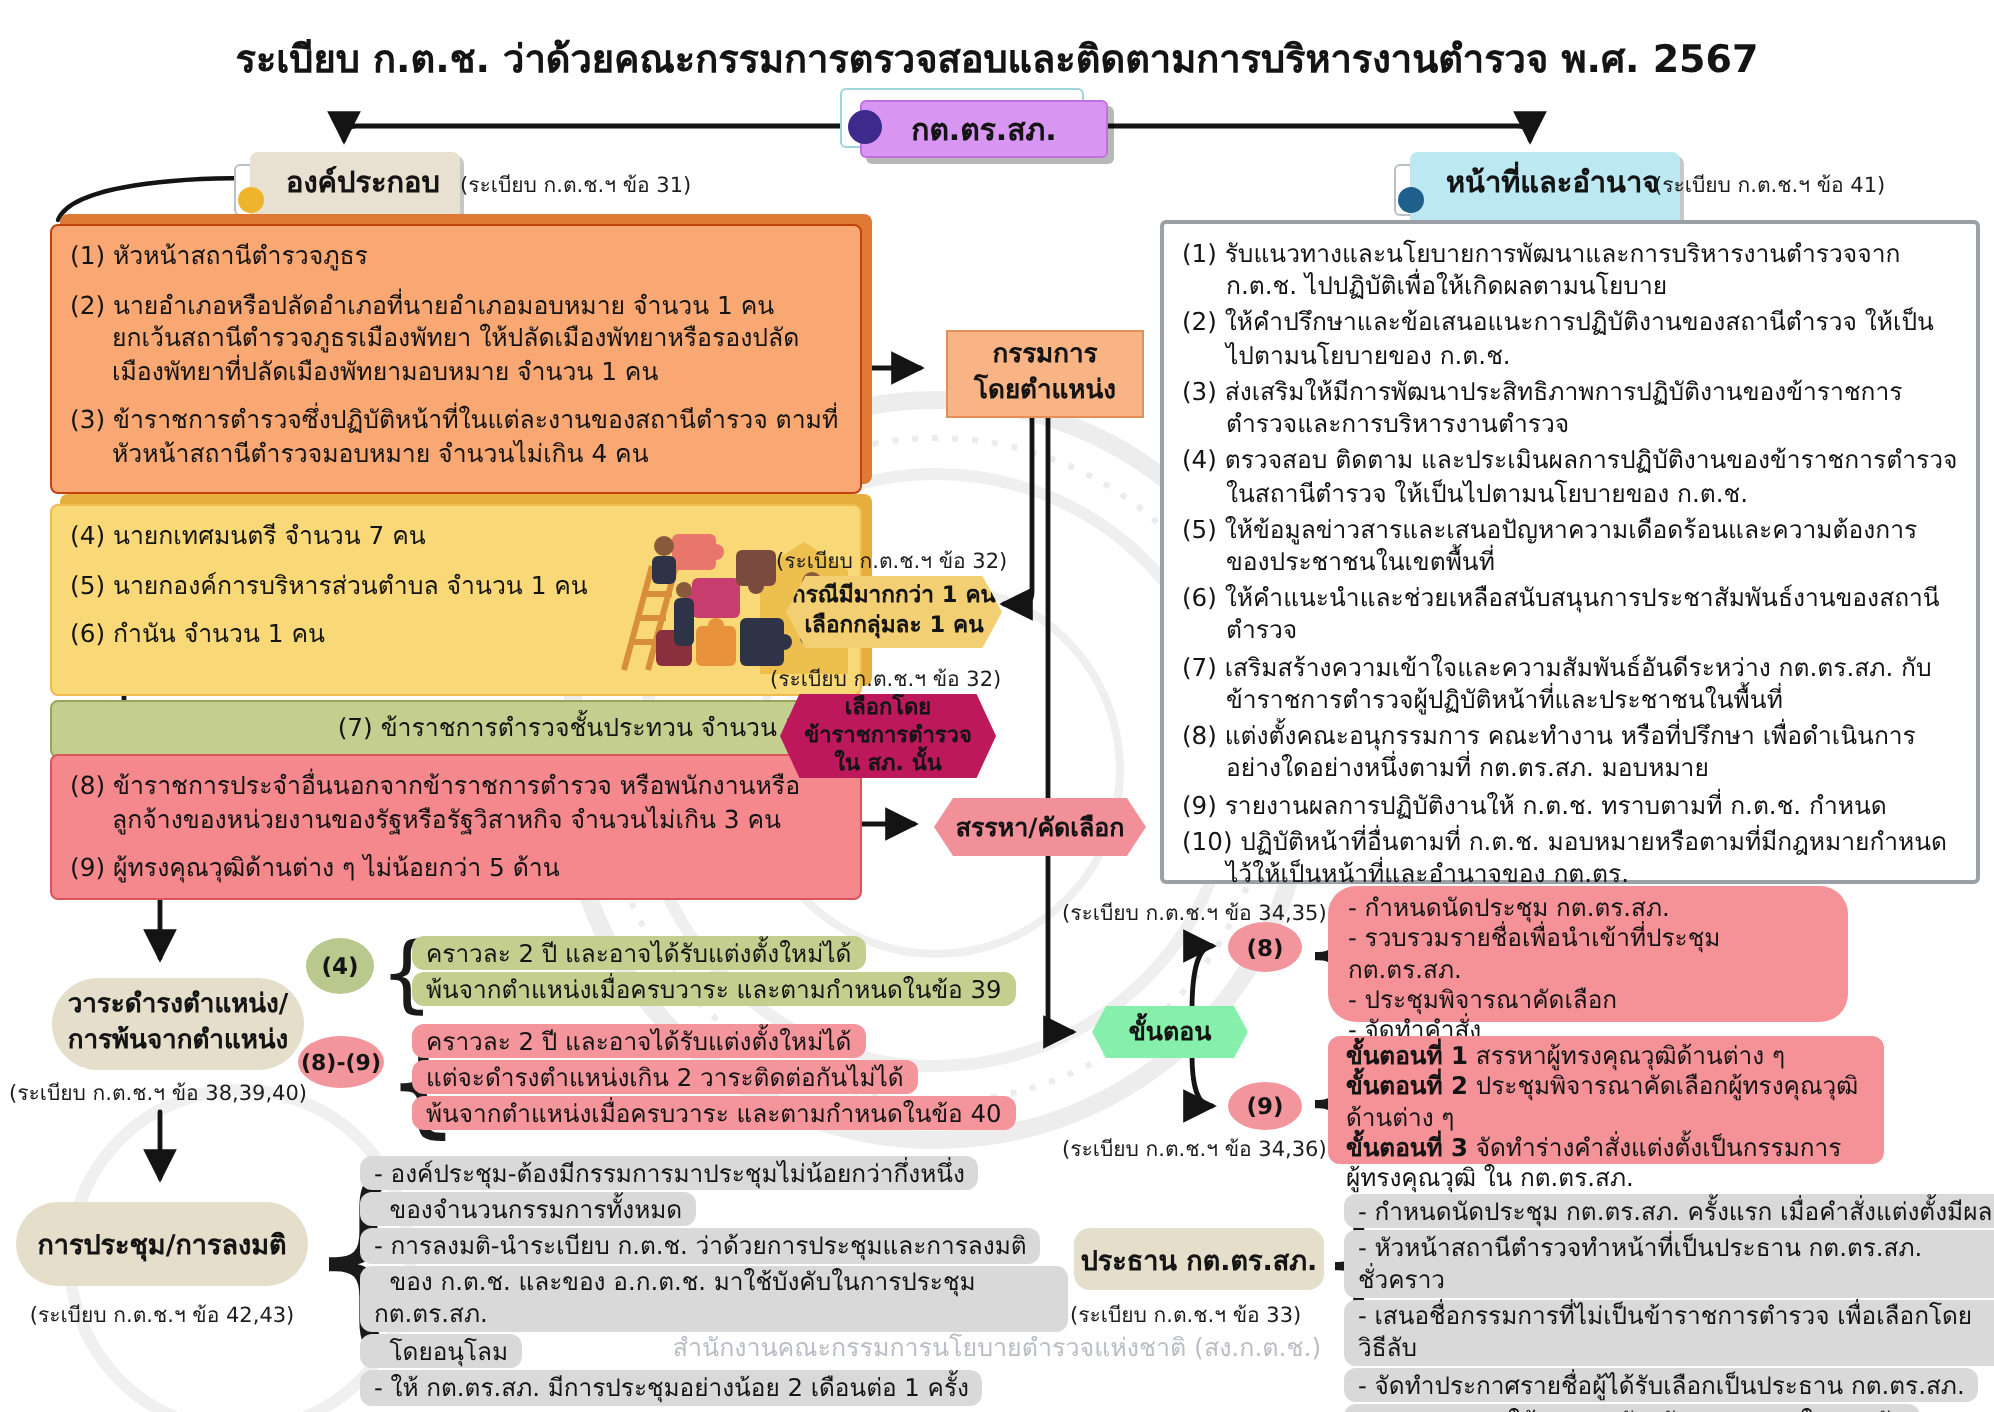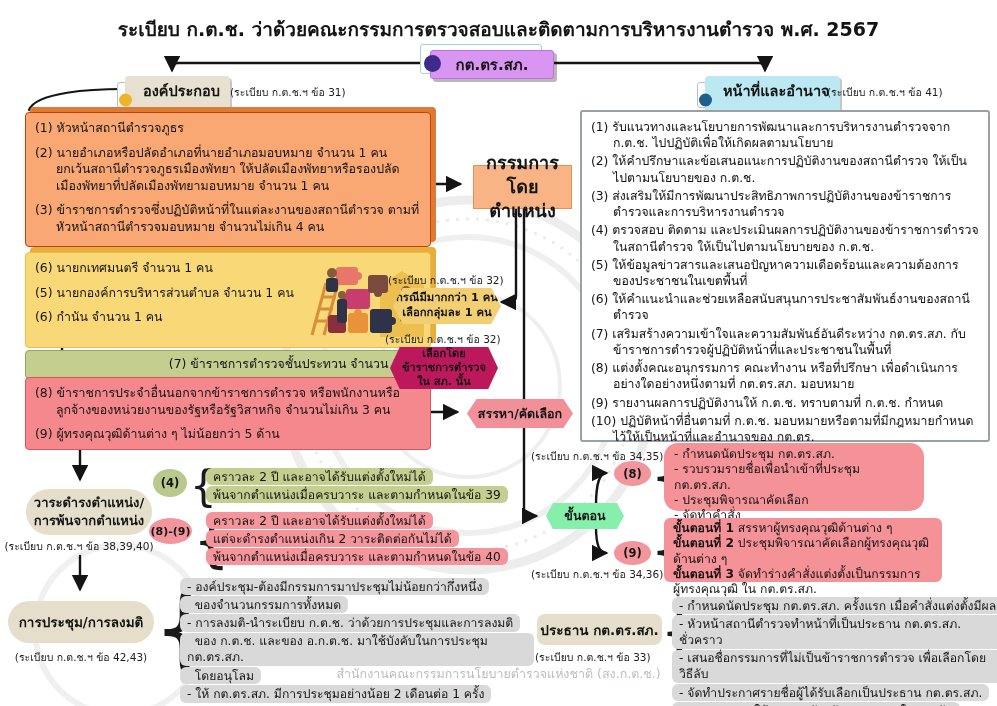--- a/index.html
+++ b/index.html
@@ -87,21 +87,21 @@
   <span>หน้าที่และอำนาจ</span>
 </div>
 <div class="abs z2 note" style="left:827px;top:84px;">(ระเบียบ ก.ต.ช.ฯ ข้อ 41)</div>
 
 <div class="abs z2 lbox" style="top:112px;height:119px;background:#f9a873;border:1px solid #c2410c;box-shadow:5px -5px 0 #df7a35;">
   <div class="it">(1) หัวหน้าสถานีตำรวจภูธร</div>
   <div class="it">(2) นายอำเภอหรือปลัดอำเภอที่นายอำเภอมอบหมาย จำนวน 1 คน ยกเว้นสถานีตำรวจภูธรเมืองพัทยา ให้ปลัดเมืองพัทยาหรือรองปลัดเมืองพัทยาที่ปลัดเมืองพัทยามอบหมาย จำนวน 1 คน</div>
   <div class="it">(3) ข้าราชการตำรวจซึ่งปฏิบัติหน้าที่ในแต่ละงานของสถานีตำรวจ ตามที่หัวหน้าสถานีตำรวจมอบหมาย จำนวนไม่เกิน 4 คน</div>
 </div>
 <div class="abs z2 lbox" style="top:252px;height:80px;background:#f9d877;border:1px solid #eebb4e;box-shadow:5px -5px 0 #e5ae3d;">
-  <div class="it">(6) นายกเทศมนตรี จำนวน 1 คน</div>
+  <div class="it">(4) นายกเทศมนตรี จำนวน 7 คน</div>
   <div class="it">(5) นายกองค์การบริหารส่วนตำบล จำนวน 1 คน</div>
   <div class="it">(6) กำนัน จำนวน 1 คน</div>
 
   <svg class="abs" width="122" height="72" viewBox="0 0 122 72" style="right:6px;top:12px;">
     <polygon points="78,20 100,6 122,20 122,72 78,72" fill="#edbf4e"></polygon>
     <line x1="10" y1="70" x2="24" y2="18" stroke="#d98e3c" stroke-width="3"></line>
     <line x1="22" y1="70" x2="36" y2="18" stroke="#d98e3c" stroke-width="3"></line>
     <line x1="14" y1="56" x2="28" y2="56" stroke="#d98e3c" stroke-width="3"></line>
     <line x1="17" y1="44" x2="31" y2="44" stroke="#d98e3c" stroke-width="3"></line>
     <line x1="20" y1="32" x2="34" y2="32" stroke="#d98e3c" stroke-width="3"></line>
@@ -125,21 +125,21 @@
   </svg>
 </div>
 <div class="abs z2 lbox ctr" style="top:350px;height:23px;background:#c3ce8f;border:1.5px solid #97a65a;justify-content:flex-end;padding-top:2px;padding-bottom:2px;">
   <div>(7) ข้าราชการตำรวจชั้นประทวน จำนวน 1 คน</div>
 </div>
 <div class="abs z2 lbox" style="top:377px;height:57px;background:#f4888d;border:1.5px solid #d9555c;">
   <div class="it">(8) ข้าราชการประจำอื่นนอกจากข้าราชการตำรวจ หรือพนักงานหรือลูกจ้างของหน่วยงานของรัฐหรือรัฐวิสาหกิจ จำนวนไม่เกิน 3 คน</div>
   <div class="it">(9) ผู้ทรงคุณวุฒิด้านต่าง ๆ ไม่น้อยกว่า 5 ด้าน</div>
 </div>
 
-<div class="abs z2 ctr pre" style="left:473px;top:165px;width:97px;height:42px;background:#f8b485;border:1.5px solid #e58f56;font-weight:700;font-size:18px;line-height:1.35;">กรรมการ
+<div class="abs z2 ctr pre" style="left:473px;top:165px;width:97px;height:42px;background:#f8b485;border:1.5px solid #e58f56;font-weight:700;font-size:13px;line-height:1.35;">กรรมการ
 โดยตำแหน่ง</div>
 
 <div class="abs z2 note" style="left:388px;top:272px;">(ระเบียบ ก.ต.ช.ฯ ข้อ 32)</div>
 <div class="abs z2 ctr pre hex" style="left:393px;top:288px;width:108px;height:36px;background:#f2cf72;font-size:11.3px;line-height:1.3;">กรณีมีมากกว่า 1 คน
 เลือกกลุ่มละ 1 คน</div>
 
 <div class="abs z2 note" style="left:385px;top:331px;">(ระเบียบ ก.ต.ช.ฯ ข้อ 32)</div>
 <div class="abs z2 ctr pre hex" style="left:390px;top:347px;width:108px;height:42px;background:#be185d;font-size:11px;line-height:1.25;">เลือกโดย
 ข้าราชการตำรวจ
 ใน สภ. นั้น</div>

